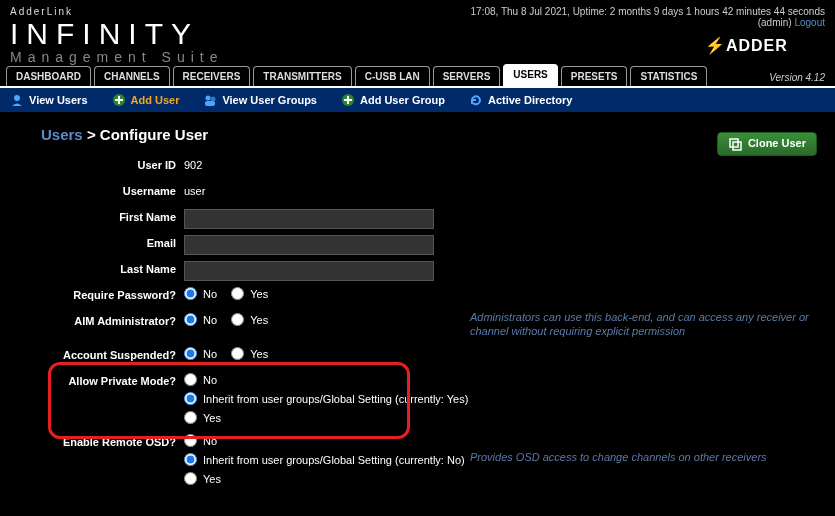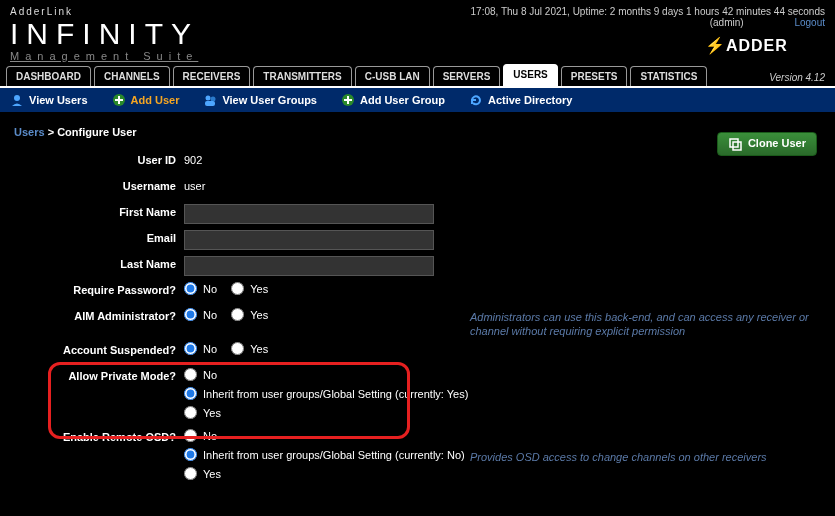--- a/index.html
+++ b/index.html
@@ -18,23 +18,23 @@
   .header {
     display: flex;
     justify-content: space-between;
     align-items: flex-start;
     padding: 6px 10px 0 10px;
     height: 64px;
   }
   .logo-area { line-height: 1.1; }
   .logo-pre { font-size: 10px; letter-spacing: 2px; color: #ddd; }
   .logo-main { font-size: 30px; letter-spacing: 8px; color: #fff; font-weight: 300; }
-  .logo-sub { font-size: 11px; letter-spacing: 6px; color: #888; text-decoration: underline; }
+  .logo-sub { font-size: 14px; letter-spacing: 6px; color: #888; }
   .header-right { text-align: right; font-size: 10px; color: #ccc; }
-  .header-right .logout { color: #5b8cc9; cursor: pointer; margin-left: 48px; }
+  .header-right .logout { color: #5b8cc9; cursor: pointer; }
   .brand-right { margin-top: 6px; }
   .brand-right svg { display: inline-block; }
   .tabbar {
     display: flex;
     align-items: flex-end;
     padding: 0 6px;
     border-bottom: 2px solid #fff;
     height: 24px;
     position: relative;
   }
@@ -73,22 +73,23 @@
     padding: 5px 10px;
     gap: 24px;
     font-size: 11px;
     font-weight: bold;
   }
   .subnav-item { display: flex; align-items: center; gap: 5px; cursor: pointer; color: #fff; }
   .subnav-item.orange { color: #f5a623; }
   .icn { display: inline-flex; width: 14px; height: 14px; align-items: center; justify-content: center; }
   .breadcrumb {
     padding: 14px 14px 10px 14px;
-    font-size: 11px;
-    font-weight: bold;
+    font-size: 15px;
+    font-weight: bold;
+    margin-left: 27px;
   }
   .breadcrumb .root { color: #5b8cc9; }
   .clone-btn {
     position: absolute;
     right: 18px;
     top: 132px;
     background: linear-gradient(#3a8f3a, #2a6a2a);
     border: 1px solid #1a5a1a;
     border-radius: 4px;
     padding: 4px 10px;

